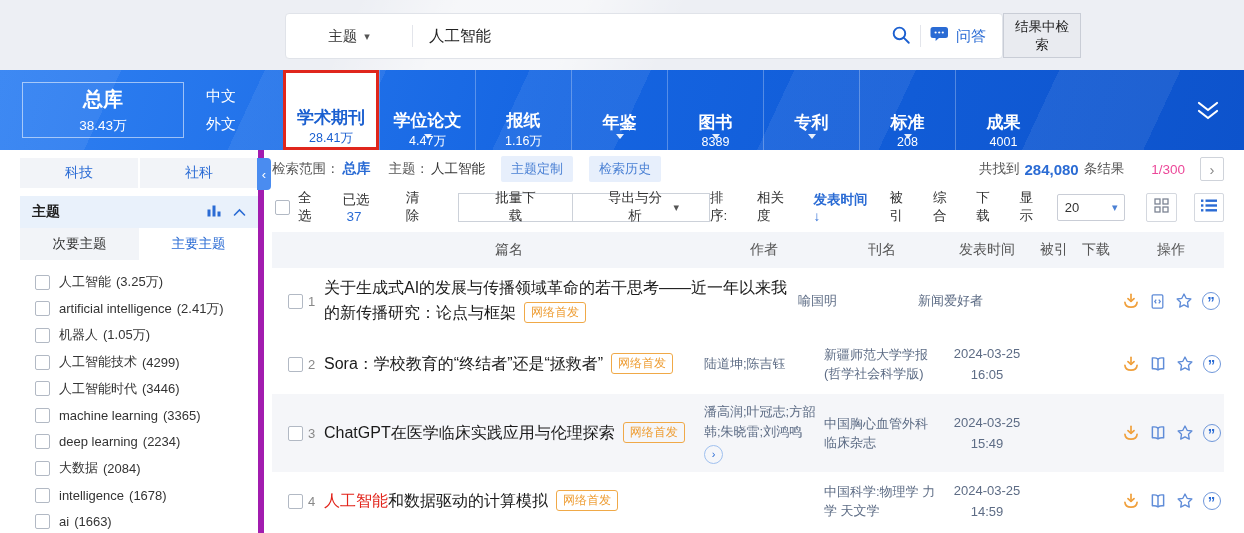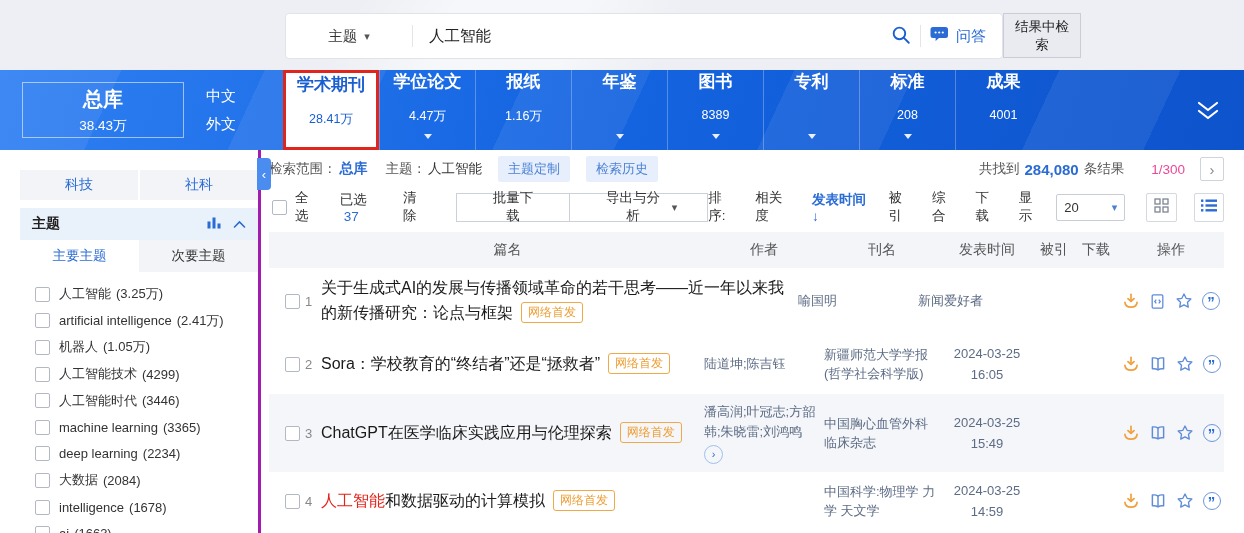--- a/index.html
+++ b/index.html
@@ -28,32 +28,32 @@
     background:repeating-linear-gradient(115deg,rgba(255,255,255,.07) 0 110px,rgba(255,255,255,0) 110px 240px);}
   .nav-total{position:absolute;left:22px;top:12px;width:160px;height:54px;border:1px solid rgba(255,255,255,.55);
     display:flex;flex-direction:column;align-items:center;justify-content:center;gap:4px;cursor:pointer;z-index:2;}
   .nav-total .lbl{font-size:20px;font-weight:bold;}
   .nav-total .cnt{font-size:13.5px;}
   .nav-lang{position:absolute;left:186px;top:11px;width:70px;height:58px;display:flex;flex-direction:column;
     align-items:center;justify-content:center;gap:9px;font-size:15px;z-index:2;}
   .nav-lang div{cursor:pointer;}
   .nav-items{position:absolute;left:283px;top:0;height:80px;display:flex;z-index:2;}
   .nav-item{width:96px;height:80px;position:relative;display:flex;flex-direction:column;align-items:center;
-    justify-content:flex-start;gap:15px;cursor:pointer;box-sizing:border-box;}
+    justify-content:flex-end;gap:1px;cursor:pointer;box-sizing:border-box;}
   .nav-item + .nav-item{border-left:1px solid rgba(255,255,255,.28);}
   .nav-item .lbl{font-size:17px;font-weight:bold;}
   .nav-item .cnt{font-size:12.5px;min-height:15px;}
   .nav-item .arr{position:absolute;bottom:7px;left:50%;transform:translateX(-50%);width:0;height:0;
     border:4px solid transparent;border-top:5px solid rgba(255,255,255,.9);}
   .nav-item.selected{background:#fff;border:3px solid #e0261c;color:#1a5fd0;z-index:3;}
   .nav-more{position:absolute;right:22px;top:30px;cursor:pointer;z-index:2;}
   
   .content{position:absolute;top:150px;left:0;width:1244px;height:383px;display:flex;}
   
-  .sidebar{margin-left:20px;width:238px;flex-shrink:0;border-right:3px solid #a21caf;position:relative;padding-top:20px;box-sizing:content-box;}
+  .sidebar{margin-left:20px;width:238px;flex-shrink:0;border-right:6px solid #a21caf;position:relative;padding-top:8px;box-sizing:content-box;}
   .side-tabs{display:flex;gap:2px;height:30px;}
   .side-tab{flex:1;background:#f2f4f8;color:#2a6bd4;font-size:14px;display:flex;align-items:center;justify-content:center;cursor:pointer;}
   .collapse-handle{position:absolute;right:-13px;top:8px;width:14px;height:32px;background:#4a8cf0;color:#fff;
     border-radius:0 4px 4px 0;display:flex;align-items:center;justify-content:center;font-size:13px;cursor:pointer;z-index:3;}
   .topic-header{margin-top:8px;height:32px;background:#e9f1fb;display:flex;align-items:center;padding:0 12px;}
   .topic-header .t{font-size:14px;font-weight:bold;color:#222;flex:1;}
   .th-icons{display:flex;align-items:center;gap:12px;}
   .subtabs{display:flex;height:32px;background:#f2f4f8;}
   .subtab{flex:1;display:flex;align-items:center;justify-content:center;font-size:13.5px;color:#333;cursor:pointer;}
   .subtab.active{background:#fff;color:#2a6bd4;}
@@ -233,22 +233,22 @@
             </svg>
         </span>
         <span>
           <svg width="13" height="9" viewBox="0 0 13 9" fill="none" stroke="#2a6bd4" stroke-width="1.6" stroke-linecap="round">
               <path d="M1.5 7 6.5 2l5 5"></path>
             </svg>
         </span>
       </span>
     </div>
     <div class="subtabs">
+      <div class="subtab">次要主题</div>
       <div class="subtab active">主要主题</div>
-      <div class="subtab">次要主题</div>
     </div>
     <div class="topic-list">
       <div class="topic-item">
           <span class="cb"></span>
           <span>人工智能</span>
           <span class="cnt">(3.25万)</span>
         </div>
       <div class="topic-item">
           <span class="cb"></span>
           <span>artificial intelligence</span>

